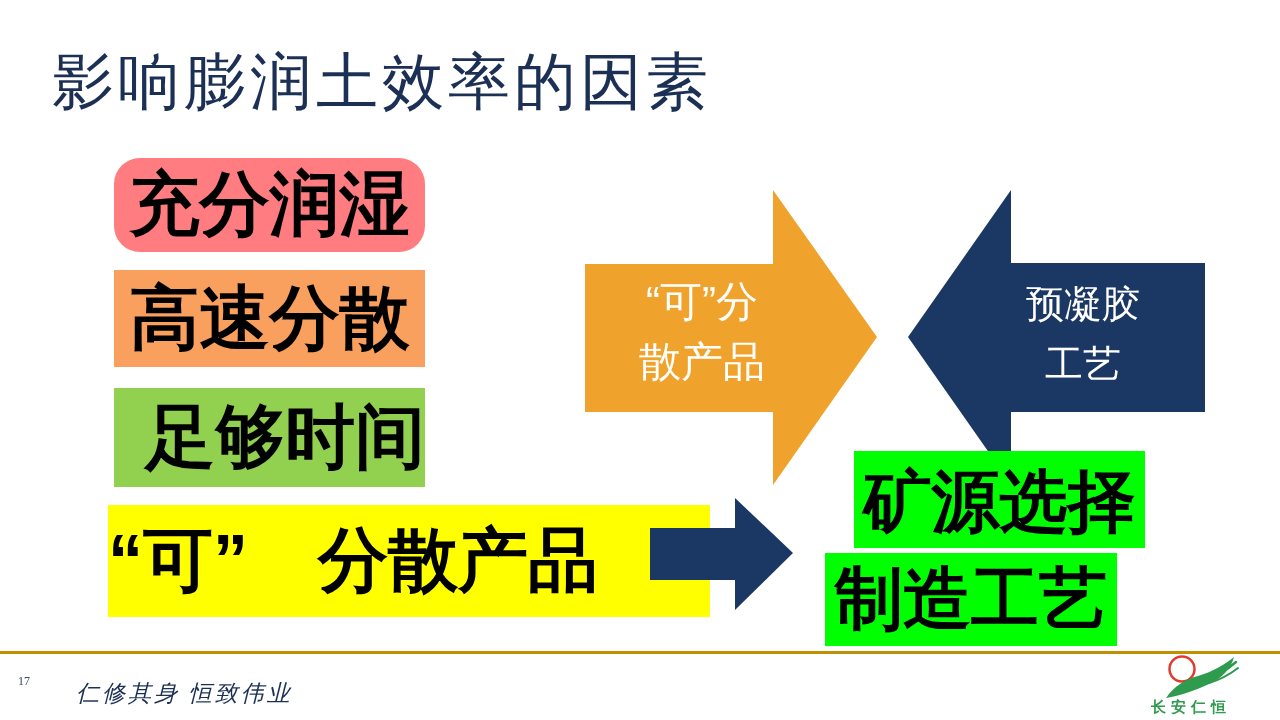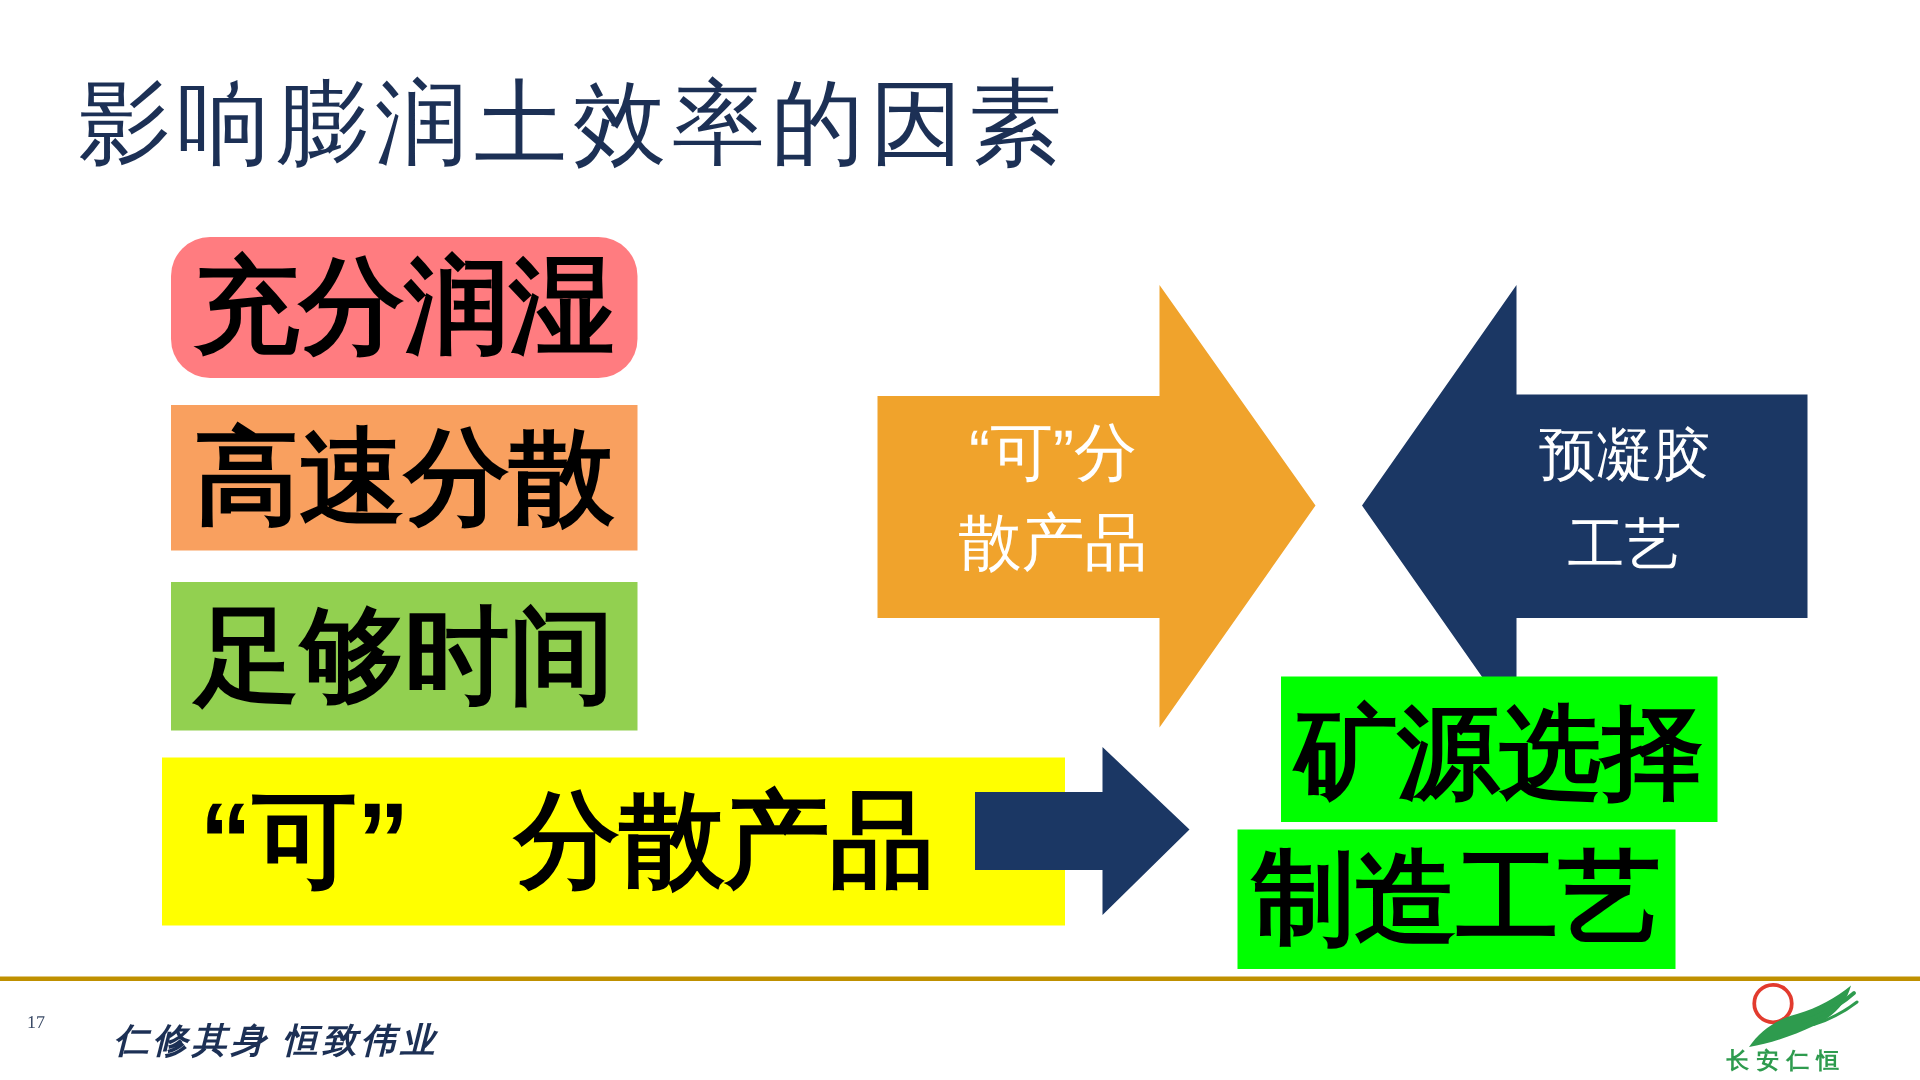--- a/index.html
+++ b/index.html
@@ -13,42 +13,42 @@
     left:52px; top:40px;
     font-size:62px; font-weight:normal; letter-spacing:4px;
     color:#1C3055; white-space:nowrap;
   }
   .fbox {
     display:flex; align-items:center; justify-content:center;
     font-weight:bold; color:#000; white-space:nowrap; box-sizing:border-box;
   }
   #fbox-wetting    { left:114px; top:158px; width:311px; height:94px; background:#FF7C80; font-size:70px;border-radius:26px; }
   #fbox-dispersion { left:114px; top:270px; width:311px; height:97px; background:#F9A05F; font-size:70px; }
-  #fbox-time       { left:114px; top:388px; width:311px; height:99px; background:#92D050; font-size:70px; }
+  #fbox-time       { left:114px; top:388px; width:311px; height:99px; background:#92D050; font-size:70px;justify-content:flex-end; }
   #fbox-product    { left:108px; top:505px; width:602px; height:112px; background:#FFFF00;
-                     font-size:70px; justify-content:flex-start; padding-left:25px; }
+                     font-size:70px; justify-content:flex-start; padding-left:0; }
   #arrow-layer { left:0; top:0; width:1280px; height:720px; pointer-events:none; }
   .arrow-label {
     color:#ffffff; text-align:center; white-space:nowrap; font-weight:normal;
   }
   #lbl-dispersible { left:582px; top:272px; width:240px; font-size:42px; line-height:60px; }
   #lbl-pregel      { left:963px; top:274px; width:240px; font-size:38px; line-height:60px; }
   .gbox {
     background:#00FF00; display:flex; align-items:center; justify-content:center;
     font-weight:bold; color:#000; font-size:68px; white-space:nowrap;
   }
   #gbox-mineral { left:854px; top:451px; width:291px; height:97px;align-items:flex-end; }
   #gbox-process { left:825px; top:553px; width:292px; height:93px; }
   #footer-divider { left:0; top:651px; width:1280px; height:3px; background:#BF9000; }
   #page-number {
     left:18px; top:674px; font-size:12px; color:#3A4A66;
     font-family:"Liberation Serif", serif;
   }
   #footer-motto {
-    left:76px; top:678px; font-size:23px; font-weight:bold; font-style:italic;
+    left:76px; top:678px; font-size:23px; font-weight:normal; font-style:italic;
     letter-spacing:3px; color:#1C3055;
     font-family:"Liberation Serif", serif; white-space:nowrap;
   }
   #logo { left:1148px; top:648px; width:110px; height:52px; }
   #logo-text {
     left:1151px; top:698px; font-size:15px; font-weight:bold;
     letter-spacing:5px; color:#2E9B4E; white-space:nowrap;
   }
 </style>
 </head>

